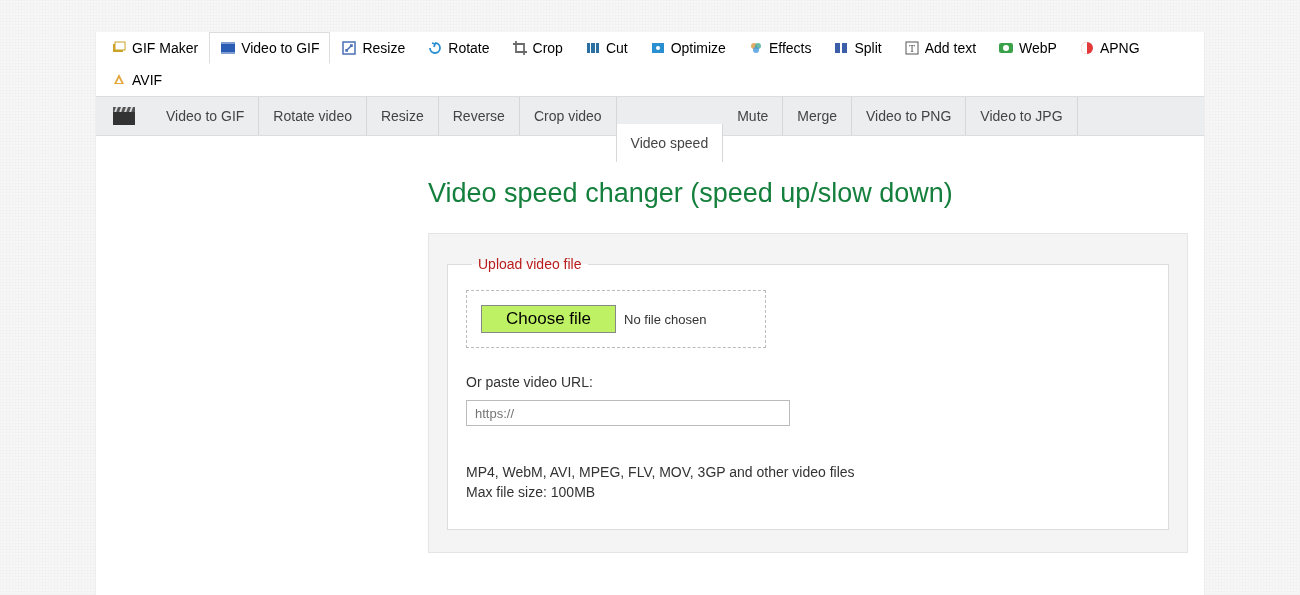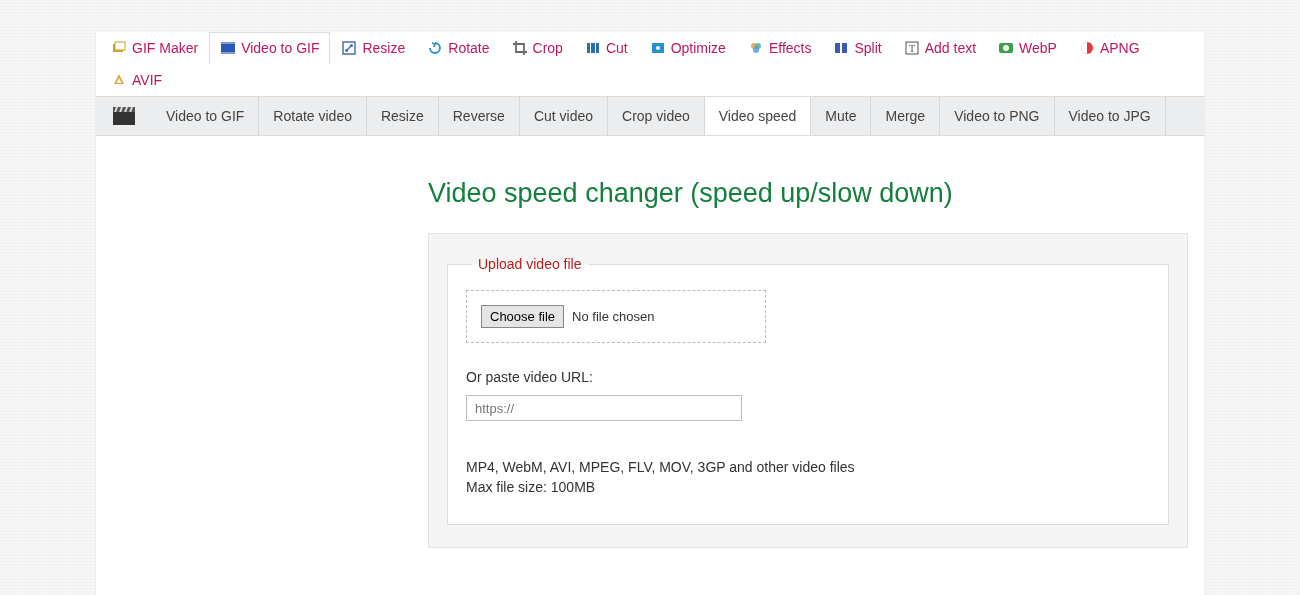--- a/index.html
+++ b/index.html
@@ -52,21 +52,21 @@
       gap: 0;
       flex-wrap: wrap;
       align-items: center;
     }
     .nav-primary .nav-item {
       display: inline-flex;
       align-items: center;
       gap: 5px;
       padding: 7px 10px;
       font-size: 14px;
-      color: #be185d;
+      color: #000000;
       cursor: pointer;
       border: 1px solid transparent;
     }
     .nav-primary .nav-item.active {
       border: 1px solid #ddd;
       border-bottom: 1px solid #fff;
       background: #fff;
     }
     .nav-icon {
       width: 16px; height: 16px;
@@ -95,20 +95,21 @@
       display: flex;
       align-items: center;
       font-size: 14px;
       color: #444;
       cursor: pointer;
     }
     .nav-secondary .sub-item.active {
       background: #fff;
       border-left: 1px solid #d6d7d9;
       margin-left: -1px;
+      margin-top: 27px;
     }
 
     .page-title {
       font-size: 27px;
       font-weight: 400;
       color: #15803d;
       text-align: left;
       margin: 42px 0 24px 0;
       padding-left: 332px;
     }
@@ -140,32 +141,32 @@
       border: 1px dashed #bbb;
       padding: 14px 14px;
       width: 300px;
       display: flex;
       align-items: center;
       gap: 8px;
       margin-bottom: 26px;
     }
     .choose-file-btn {
       border: 1px solid #888;
-      background: #e5e5e5;
-      font-size: 13px;
-      padding: 3px 8px;
+      background: #bef264;
+      font-size: 17px;
+      padding: 3px 24px;
       cursor: pointer;
       font-family: inherit;
     }
     .file-status {
       font-size: 13px;
       color: #333;
     }
     .url-input {
-      width: 276px;
+      width: 324px;
       height: 26px;
       border: 1px solid #bbb;
       padding: 3px 8px;
       font-size: 13px;
       color: #888;
       font-family: inherit;
     }
     .hint {
       margin-top: 36px;
       font-size: 14px;
@@ -309,21 +310,20 @@
           <rect x="8" y="0" width="2" height="5" fill="#ddd" transform="skewX(-20)"></rect>
           <rect x="13" y="0" width="2" height="5" fill="#ddd" transform="skewX(-20)"></rect>
           <rect x="18" y="0" width="2" height="5" fill="#ddd" transform="skewX(-20)"></rect>
         </svg>
     </span>
     <div id="nav-secondary-mount" style="display:flex;height:100%;">
         <span class="sub-item">Video to GIF</span>
         <span class="sub-item">Rotate video</span>
         <span class="sub-item">Resize</span>
         <span class="sub-item">Reverse</span>
-        <span class="sub-item">Cut video</span>
         <span class="sub-item">Crop video</span>
         <span class="sub-item active">Video speed</span>
         <span class="sub-item">Mute</span>
         <span class="sub-item">Merge</span>
         <span class="sub-item">Video to PNG</span>
         <span class="sub-item">Video to JPG</span>
       </div>
   </div>
 
   <h1 class="page-title">Video speed changer (speed up/slow down)</h1>

